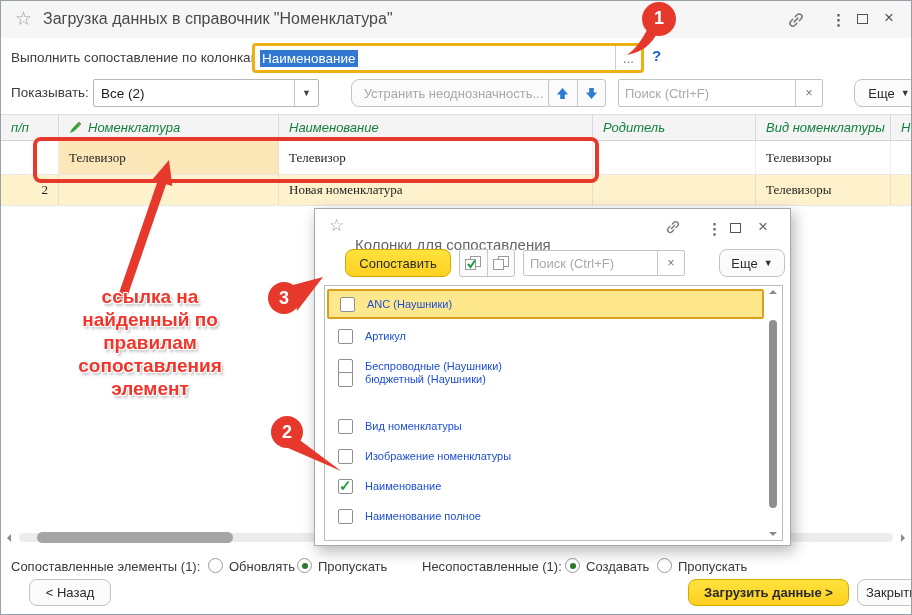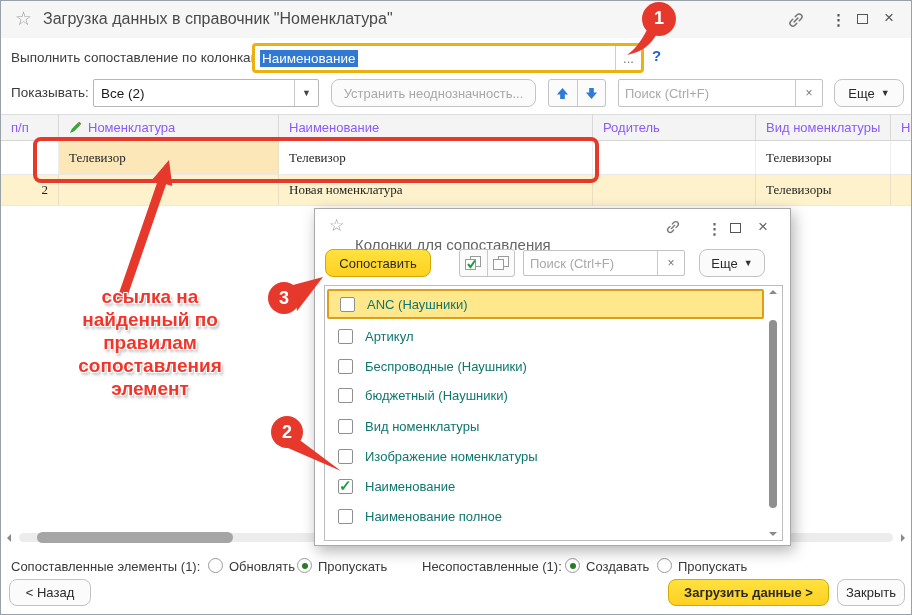--- a/index.html
+++ b/index.html
@@ -28,40 +28,40 @@
   .help-link { position:absolute; left:651px; top:46px; color:#1c63d8; font-weight:bold; font-size:15px; cursor:pointer; }
 
   
   .show-label { position:absolute; left:10px; top:84px; font-size:13.5px; color:#3c3c3c; }
   .select { position:absolute; left:92px; top:78px; width:226px; height:28px; background:#fff;
       border:1px solid #b6b6b6; border-radius:2px; display:flex; }
   .select-val { flex:1; display:flex; align-items:center; padding-left:7px; font-size:13.5px; }
   .select-arrow { width:24px; border-left:1px solid #c9c9c9; display:flex; align-items:center; justify-content:center;
       color:#444; font-size:9px; }
   .btn { background:#fbfbfb; border:1px solid #c3c3c3; border-radius:8px; font-size:13px; color:#2a2a2a;
-      display:flex; align-items:center; justify-content:center; cursor:pointer; }
+      display:flex; align-items:center; justify-content:center; cursor:pointer;margin-left:20px; }
   .btn-disabled { position:absolute; left:330px; top:78px; width:205px; height:28px; color:#a8a8a8; cursor:default; }
   .updown { position:absolute; left:547px; top:78px; width:58px; height:28px; border:1px solid #c3c3c3;
       border-radius:3px; background:#fbfbfb; display:flex; }
   .ud-half { flex:1; display:flex; align-items:center; justify-content:center; cursor:pointer; }
   .ud-half + .ud-half { border-left:1px solid #c9c9c9; }
   .search-box { position:absolute; display:flex; background:#fff; border:1px solid #c3c3c3; border-radius:2px; }
   .search-box input { flex:1; border:0; outline:none; padding:0 6px; font-size:13px; min-width:0;
       font-family:"Liberation Sans", sans-serif; color:#333; background:transparent; }
   .search-box input::placeholder { color:#a9a9a9; }
   .search-clear { width:27px; border-left:1px solid #c9c9c9; display:flex; align-items:center;
       justify-content:center; color:#777; font-size:12px; cursor:pointer; }
   .more-btn { gap:6px; }
   .caret { font-size:9px; color:#333; }
 
   
   .thead { position:absolute; left:0; top:113px; width:912px; height:27px; background:#f4f4f4;
       border-top:1px solid #dcdcdc; border-bottom:1px solid #d5d5d5; }
   .th { position:absolute; top:0; height:100%; display:flex; align-items:center; padding-left:10px;
-      font-size:13px; color:#8b5cf6; border-right:1px solid #d9d9d9; overflow:hidden; white-space:nowrap; }
+      font-size:13px; color:#15803d; border-right:1px solid #d9d9d9; overflow:hidden; white-space:nowrap;font-style:italic; }
   .trow { position:absolute; left:0; width:912px;font-family:Liberation Serif, serif; }
   .td { position:absolute; top:0; height:100%; display:flex; align-items:center; padding:0 10px;
       font-size:13px; color:#1f1f1f; border-right:1px solid #eadfc2; border-bottom:1px solid #e8e8e8;
       overflow:hidden; white-space:nowrap; }
   .td.num { justify-content:flex-end; }
   .pencil { margin-right:6px; display:inline-flex; }
 
   
   .hscroll-track { position:absolute; left:18px; right:18px; top:532px; height:9px; background:#ececec; border-radius:5px; }
   .hscroll-thumb { position:absolute; left:36px; top:531px; width:196px; height:11px; background:#a5a5a5; border-radius:6px; }
@@ -87,21 +87,21 @@
   .icon-group { position:absolute; left:144px; top:40px; width:56px; height:28px; border:1px solid #c3c3c3;
       border-radius:3px; background:#fbfbfb; display:flex; }
   .ig-half { flex:1; display:flex; align-items:center; justify-content:center; cursor:pointer; }
   .ig-half + .ig-half { border-left:1px solid #c9c9c9; }
   .m-list { position:absolute; left:9px; top:76px; width:459px; height:256px; border:1px solid #bdbdbd; background:#fff; }
   .item { position:absolute; left:2px; right:18px; height:30px; display:flex; align-items:center; cursor:pointer; }
   .item.on { background:#ffe88c; border:2px solid #dd9f1b; border-radius:2px; }
   .cb { width:15px; height:15px; border:1px solid #8f8f8f; border-radius:2px; background:#fff;
       margin-left:11px; position:relative; cursor:pointer; flex:none; }
   .cb.on::after { content:"✓"; position:absolute; left:0px; top:-3px; color:#1f9c3f; font-size:15px; font-weight:bold; }
-  .item-label { margin-left:12px; font-size:13px; color:#0f766e; white-space:nowrap; }
+  .item-label { margin-left:12px; font-size:11px; color:#1d4ed8; white-space:nowrap; }
   .m-scroll { position:absolute; right:2px; top:2px; bottom:2px; width:14px; }
   .m-thumb { position:absolute; left:3px; top:32px; width:8px; height:188px; background:#8f8f8f; border-radius:4px; }
   .tri-up   { border-bottom-color:#8a8a8a; left:3px; top:2px; border-top-width:0; }
   .tri-down { border-top-color:#8a8a8a; left:3px; bottom:2px; border-bottom-width:0; }
 
   
   .overlay { position:absolute; left:0; top:0; z-index:40; pointer-events:none; }
   .red-rect { position:absolute; left:32px; top:136px; width:566px; height:46px; border:4px solid #e6382b;
       border-radius:8px; z-index:40; pointer-events:none; }
   .note { position:absolute; left:24px; top:284px; width:250px; z-index:40; text-align:center;
@@ -266,21 +266,21 @@
         <span class="item-label">ANC (Наушники)</span>
       </div>
       <div class="item" style="top:35px;">
         <span class="cb"></span>
         <span class="item-label">Артикул</span>
       </div>
       <div class="item" style="top:65px;">
         <span class="cb"></span>
         <span class="item-label">Беспроводные (Наушники)</span>
       </div>
-      <div class="item" style="top:94px;">
+      <div class="item" style="top:78px;">
         <span class="cb"></span>
         <span class="item-label">бюджетный (Наушники)</span>
       </div>
       <div class="item" style="top:125px;">
         <span class="cb"></span>
         <span class="item-label">Вид номенклатуры</span>
       </div>
       <div class="item" style="top:155px;">
         <span class="cb"></span>
         <span class="item-label">Изображение номенклатуры</span>

